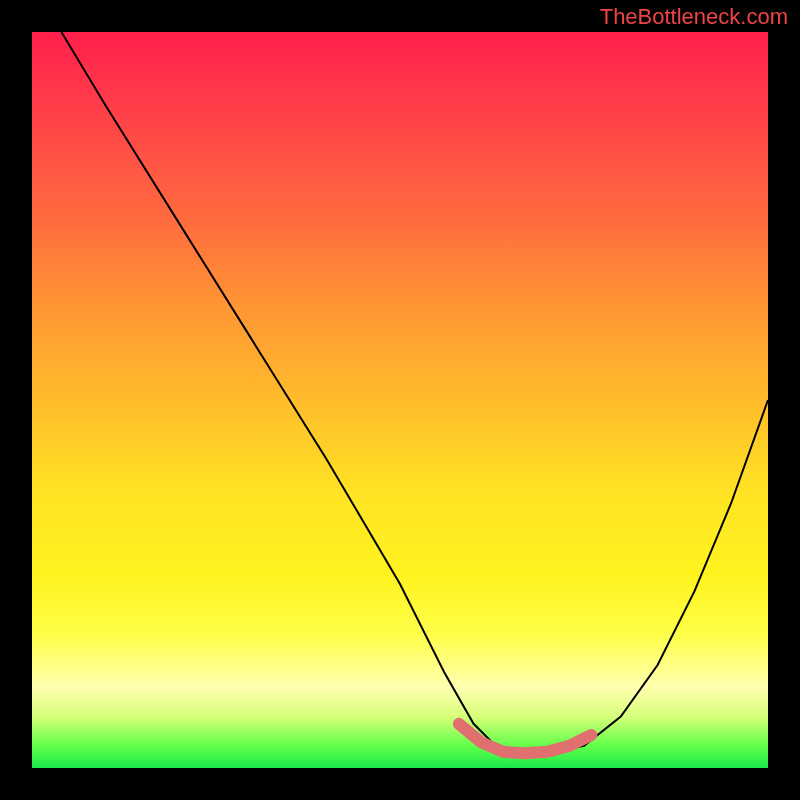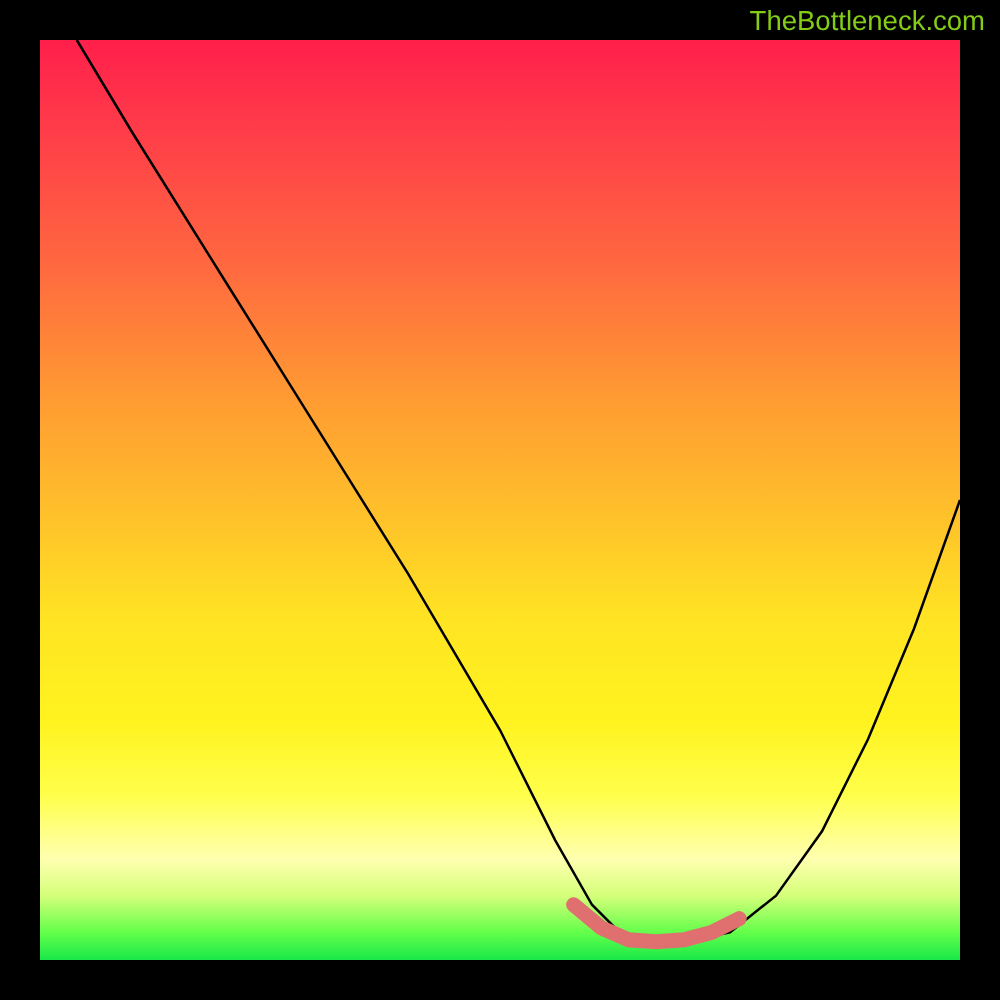--- a/index.html
+++ b/index.html
@@ -14,21 +14,21 @@
   .frame {
     position: relative;
     width: 800px;
     height: 800px;
     background: #000;
   }
   .watermark {
     position: absolute;
     top: 4px;
     right: 12px;
-    color: #84cc16;
+    color: #ef4444;
     font-size: 22px;
     font-family: Arial, Helvetica, sans-serif;
     letter-spacing: 0px;
   }
   .plot-area {
     position: absolute;
     left: 32px;
     top: 32px;
     width: 736px;
     height: 736px;

